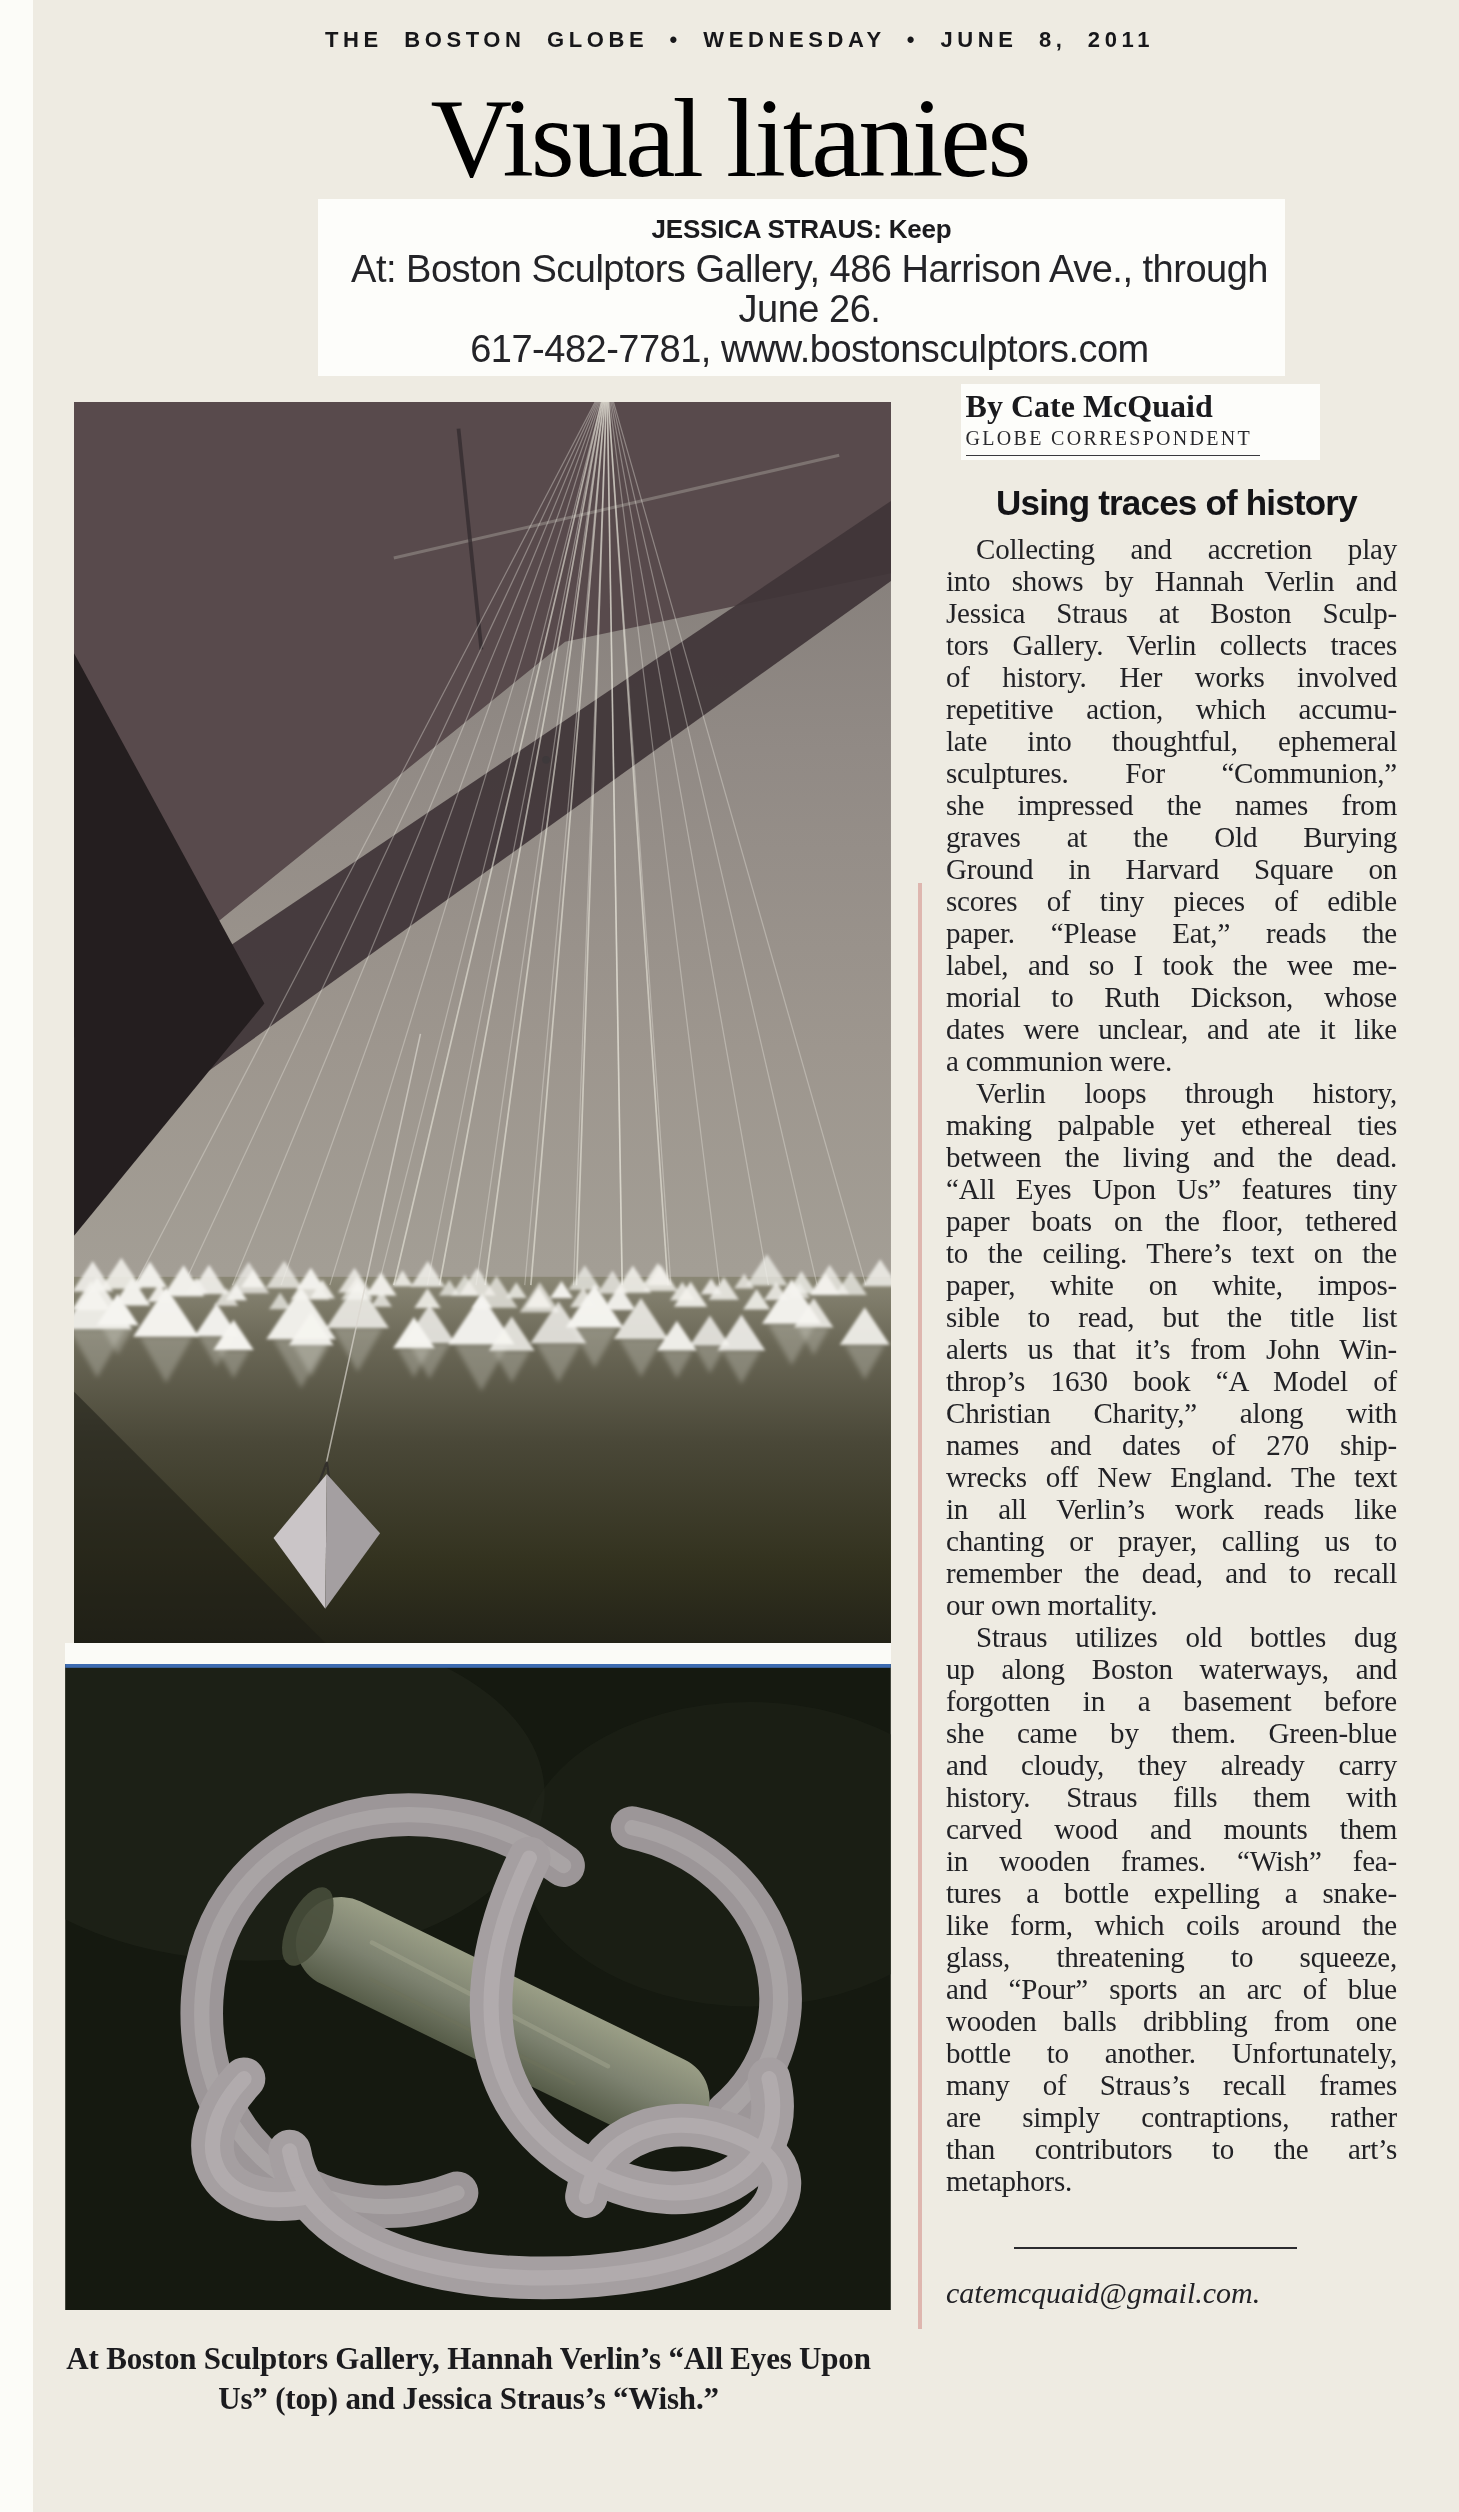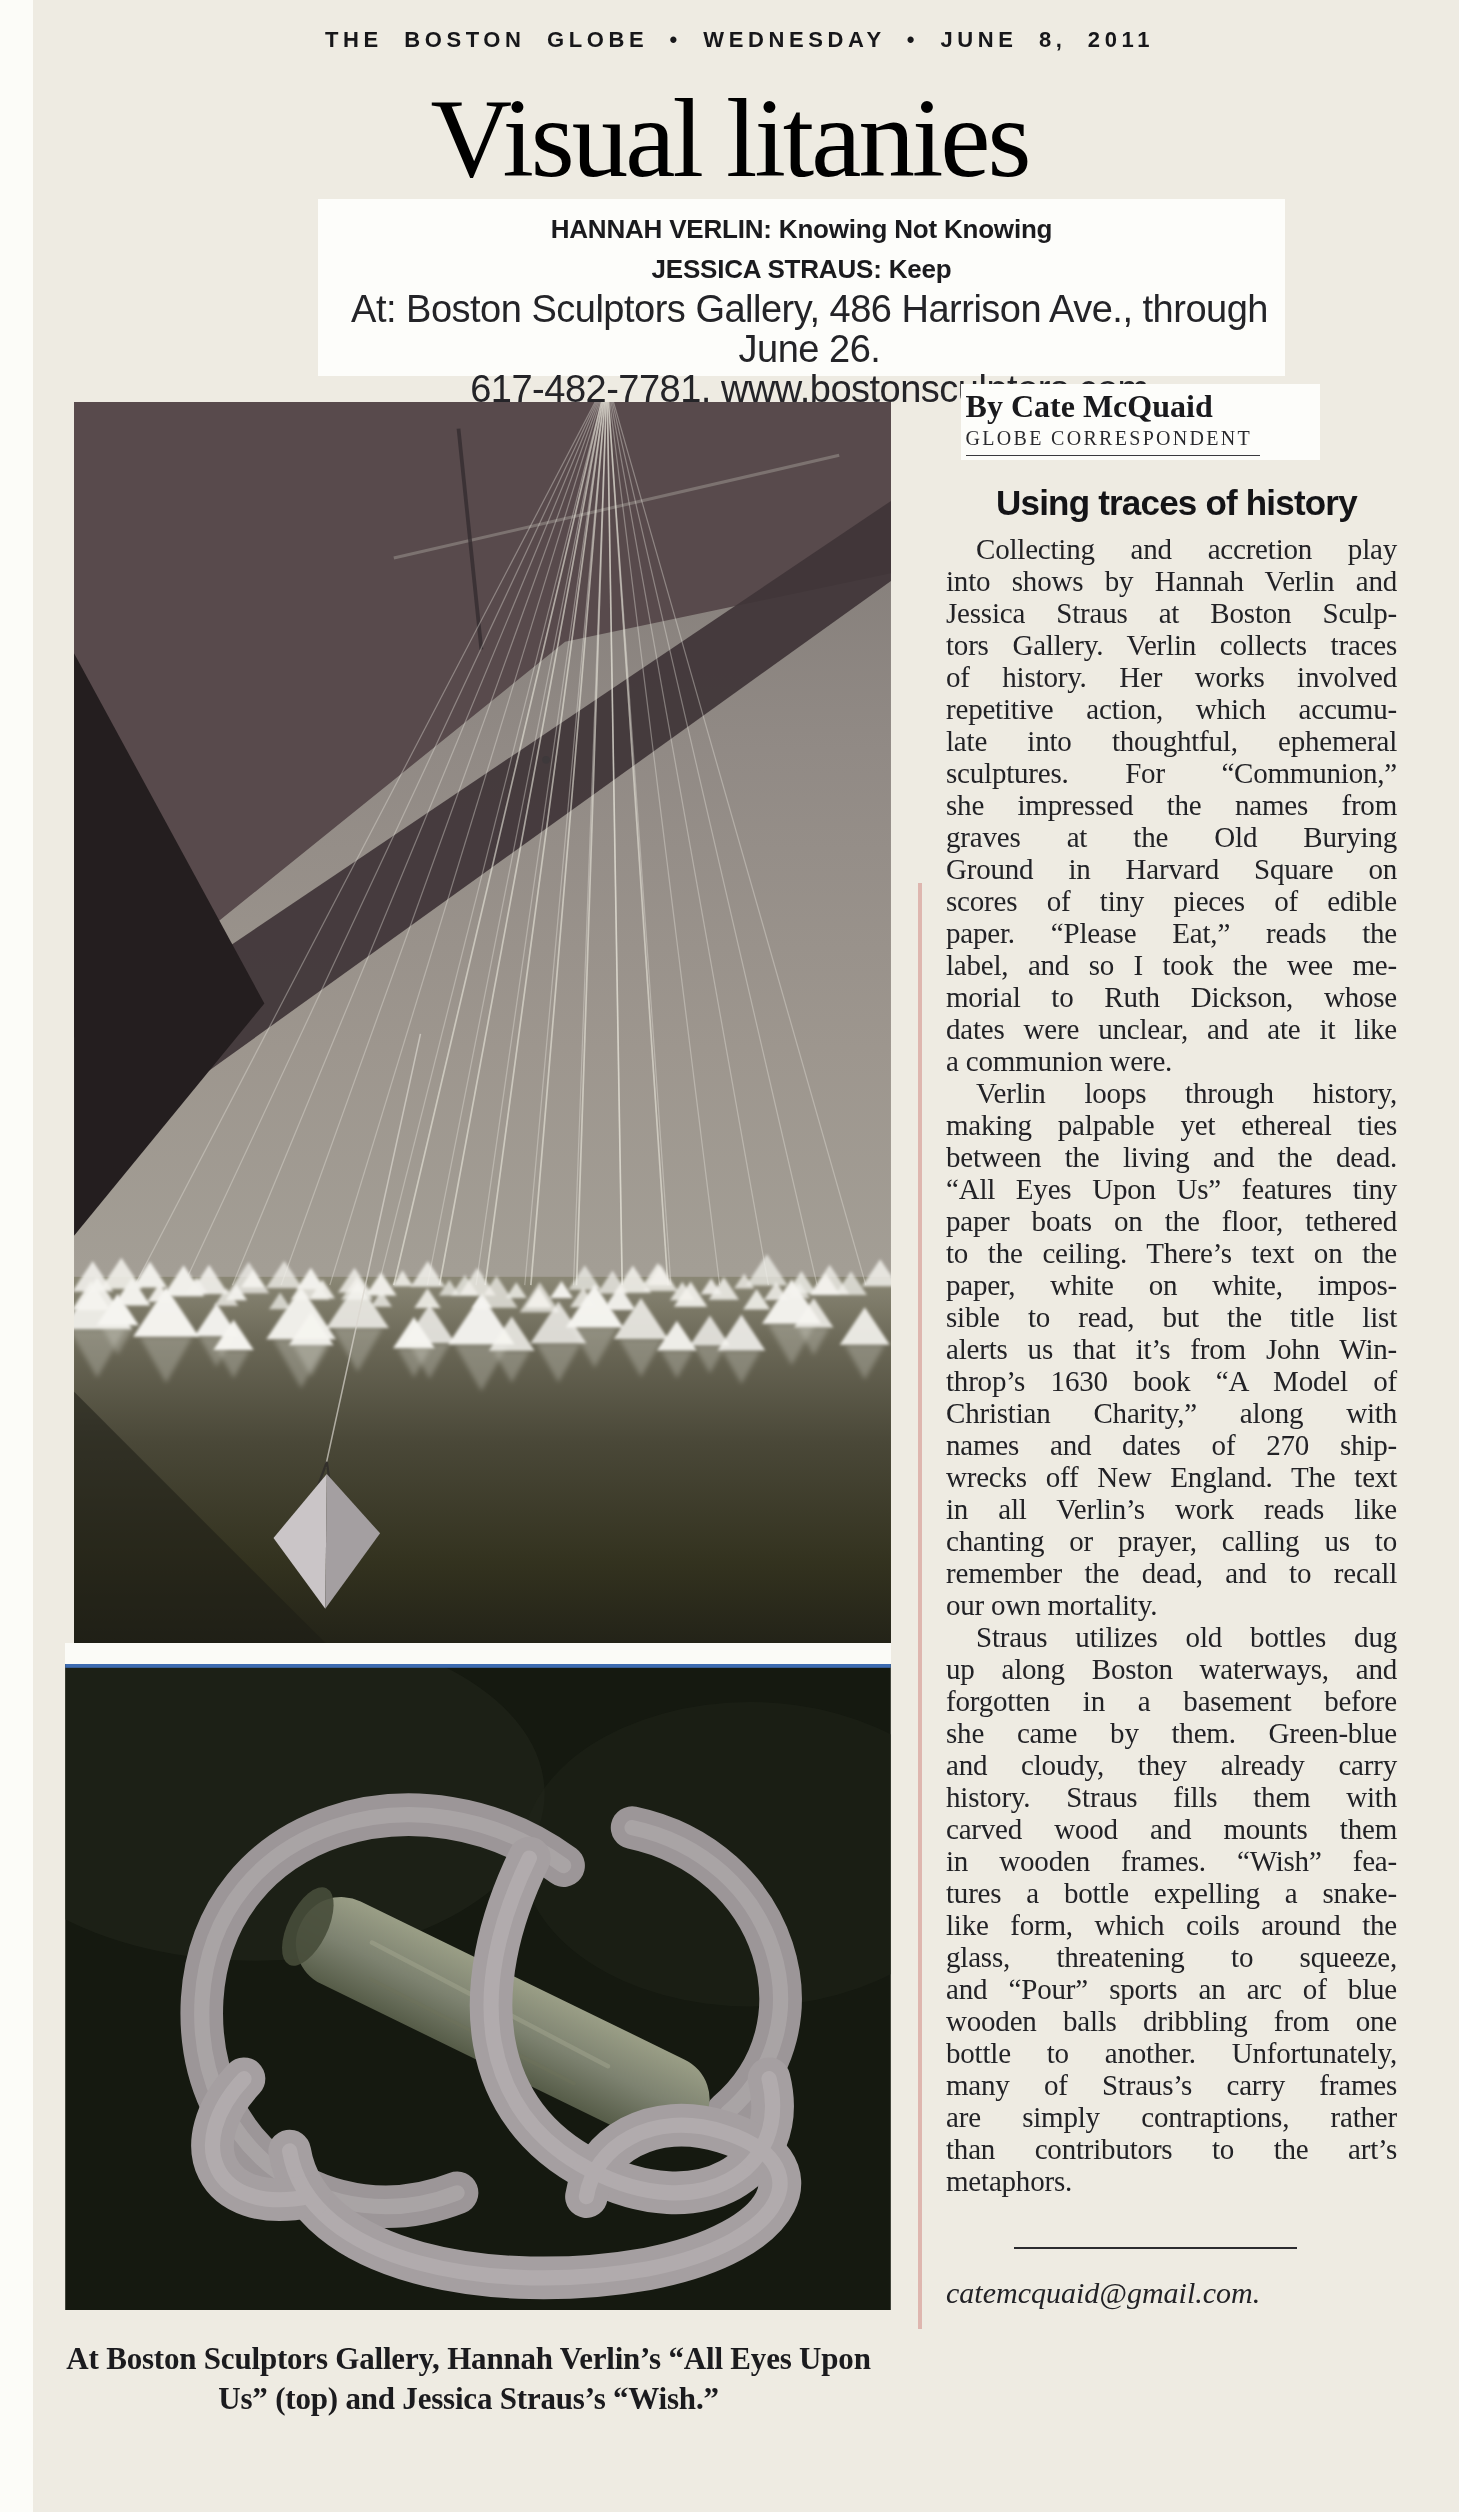--- a/index.html
+++ b/index.html
@@ -72,21 +72,20 @@
 
 <div class="abs scan-edge-left"></div>
 <div class="abs scan-fringe"></div>
 
 <div class="abs masthead">THE BOSTON GLOBE • WEDNESDAY • JUNE 8, 2011</div>
 
 <div class="abs title">Visual litanies</div>
 
 <div class="abs listing-band"></div>
 <div class="abs listing">
-  <div class="bold-line">HANNAH VERLIN: Knowing Not Knowing</div>
   <div class="bold-line">JESSICA STRAUS: Keep</div>
   <div class="plain-line">At: Boston Sculptors Gallery, 486 Harrison Ave., through June 26.</div>
   <div class="plain-line">617-482-7781, www.bostonsculptors.com</div>
 </div>
 
 <svg class="abs photo1 photo-frame" viewBox="0 0 1073 1630">
   <defs>
     <linearGradient id="wallGrad" x1="0" y1="0" x2="0" y2="1">
       <stop offset="0" stop-color="#7e7874"></stop>
       <stop offset="0.28" stop-color="#918a85"></stop>
@@ -360,21 +359,21 @@
     <div class="bl">and cloudy, they already carry</div>
     <div class="bl">history. Straus fills them with</div>
     <div class="bl">carved wood and mounts them</div>
     <div class="bl">in wooden frames. “Wish” fea-</div>
     <div class="bl">tures a bottle expelling a snake-</div>
     <div class="bl">like form, which coils around the</div>
     <div class="bl">glass, threatening to squeeze,</div>
     <div class="bl">and “Pour” sports an arc of blue</div>
     <div class="bl">wooden balls dribbling from one</div>
     <div class="bl">bottle to another. Unfortunately,</div>
-    <div class="bl">many of Straus’s carry frames</div>
+    <div class="bl">many of Straus’s recall frames</div>
     <div class="bl">are simply contraptions, rather</div>
     <div class="bl">than contributors to the art’s</div>
     <div class="bl end">metaphors.</div>
   </div>
 
 <div class="abs tag-rule"></div>
 <div class="abs tagline" id="tagline">
     <div>catemcquaid@gmail.com.</div>
   </div>
 

